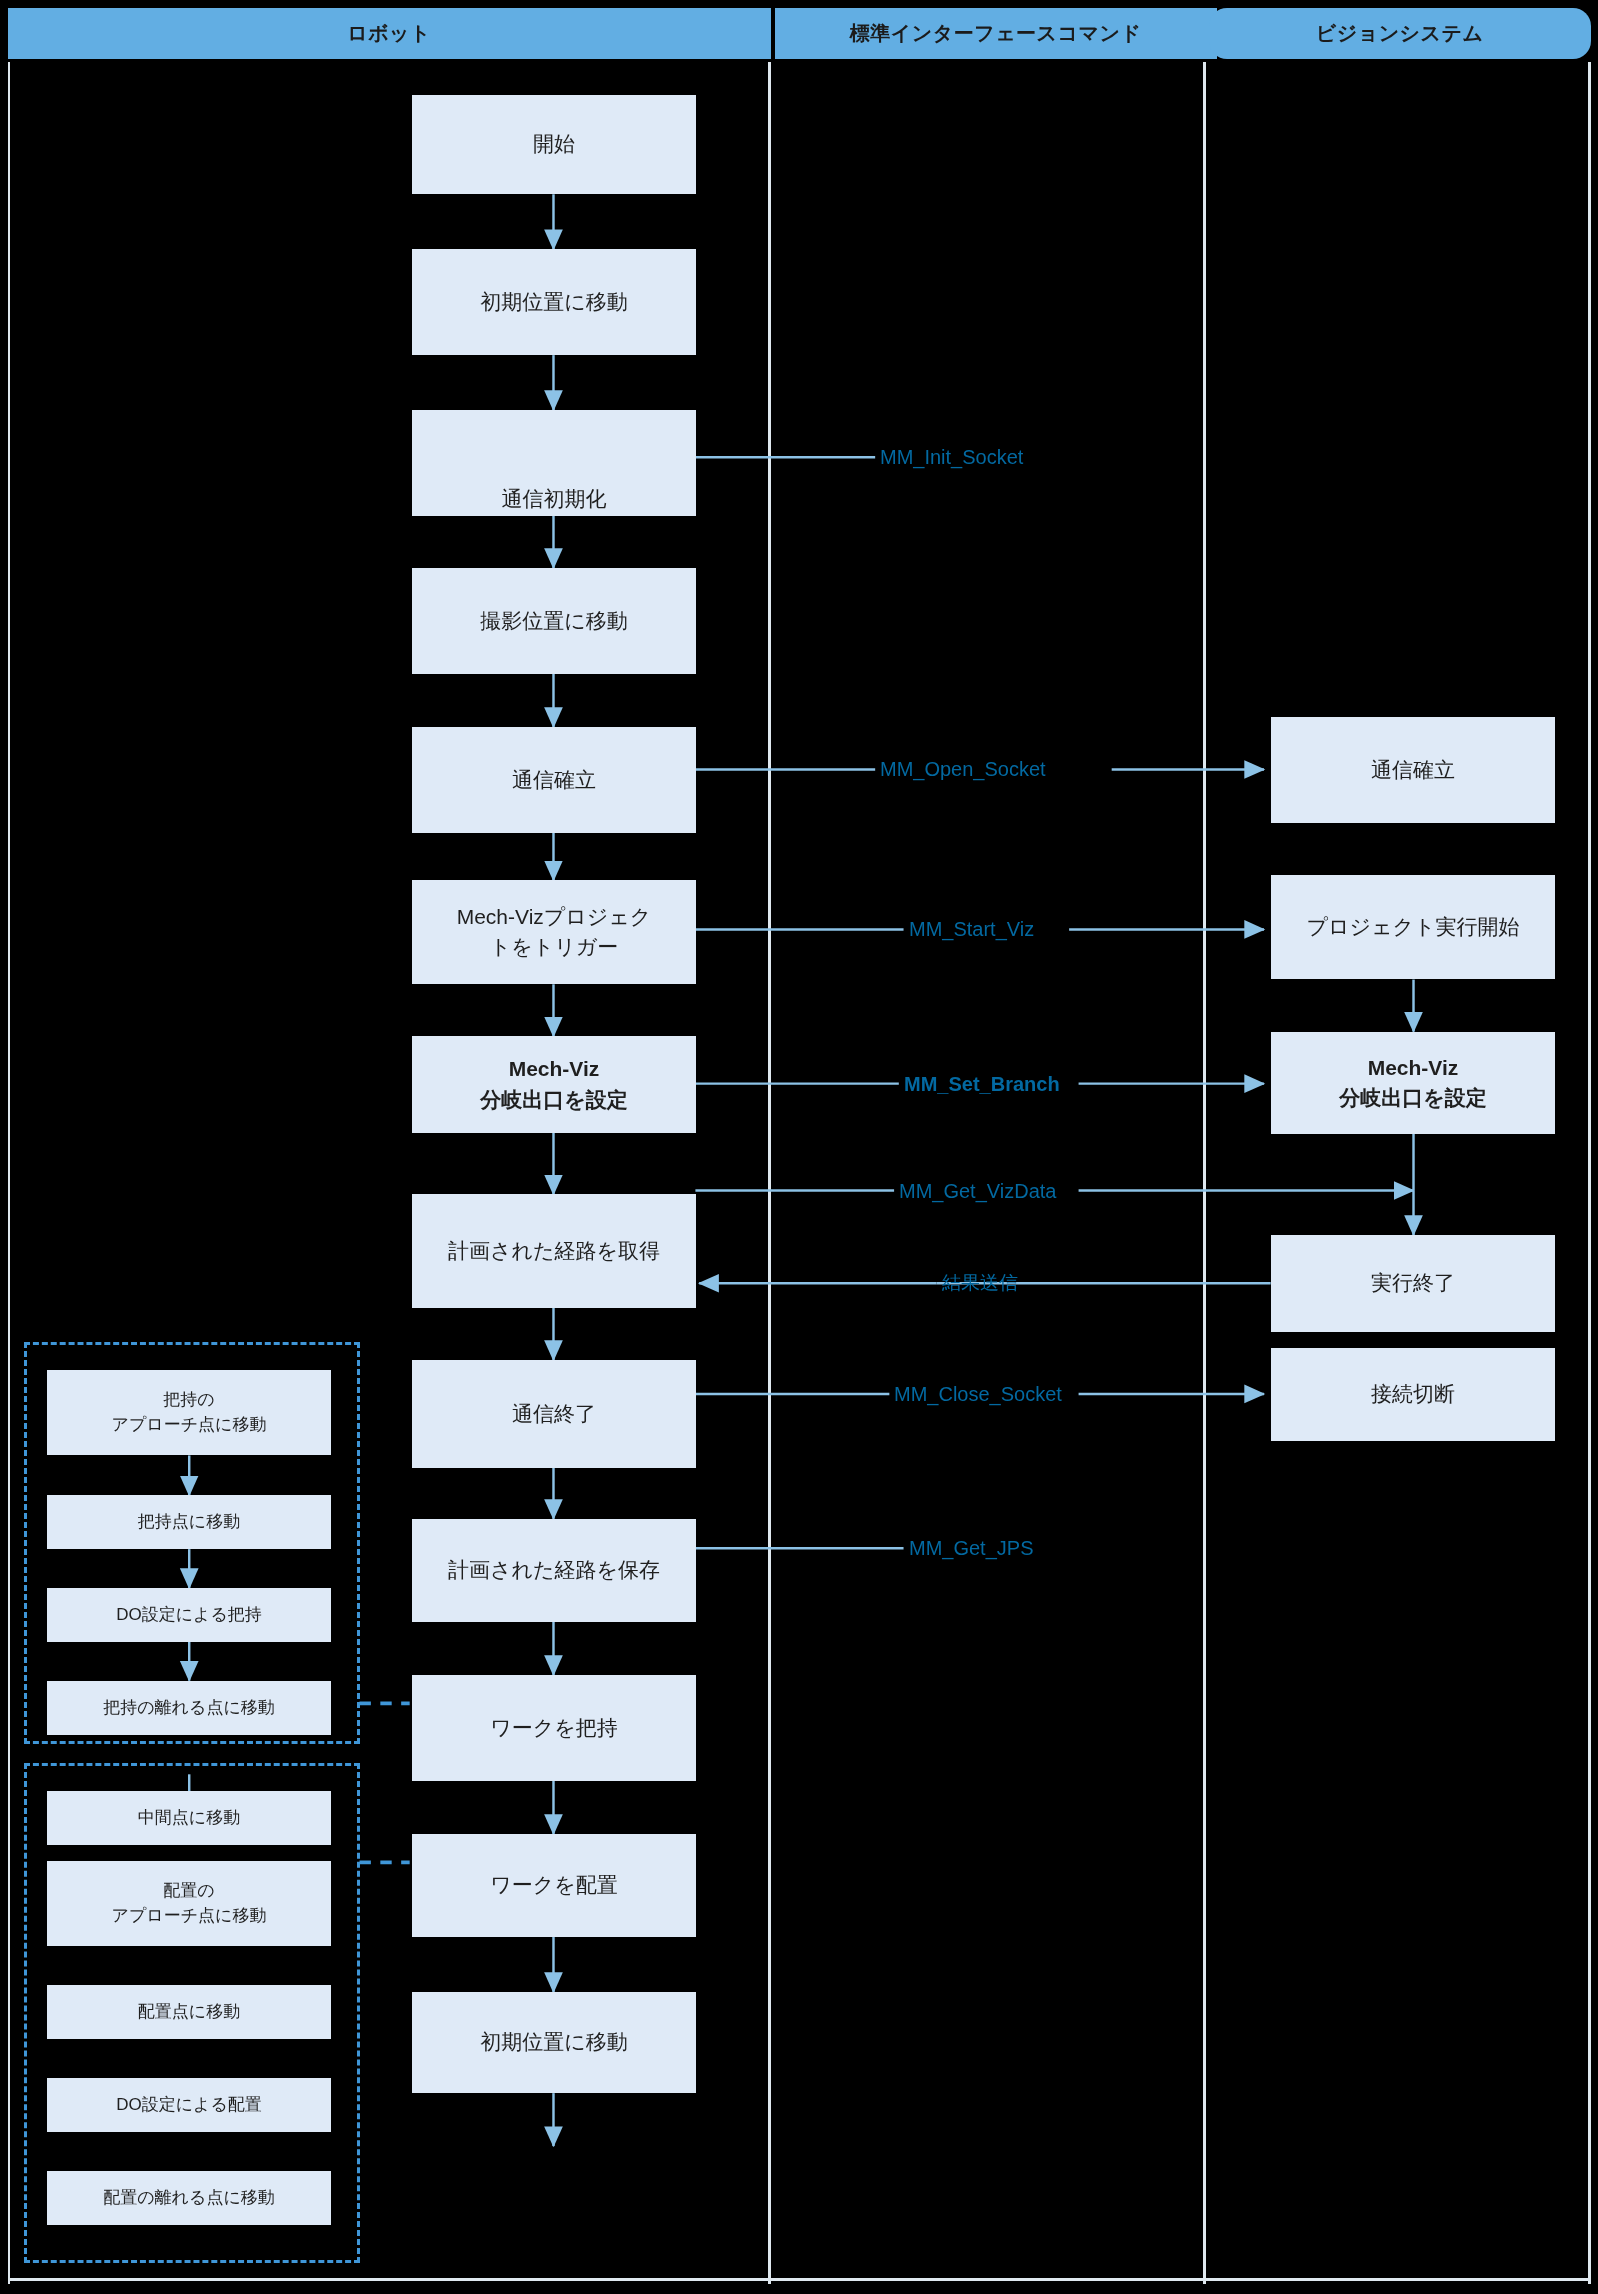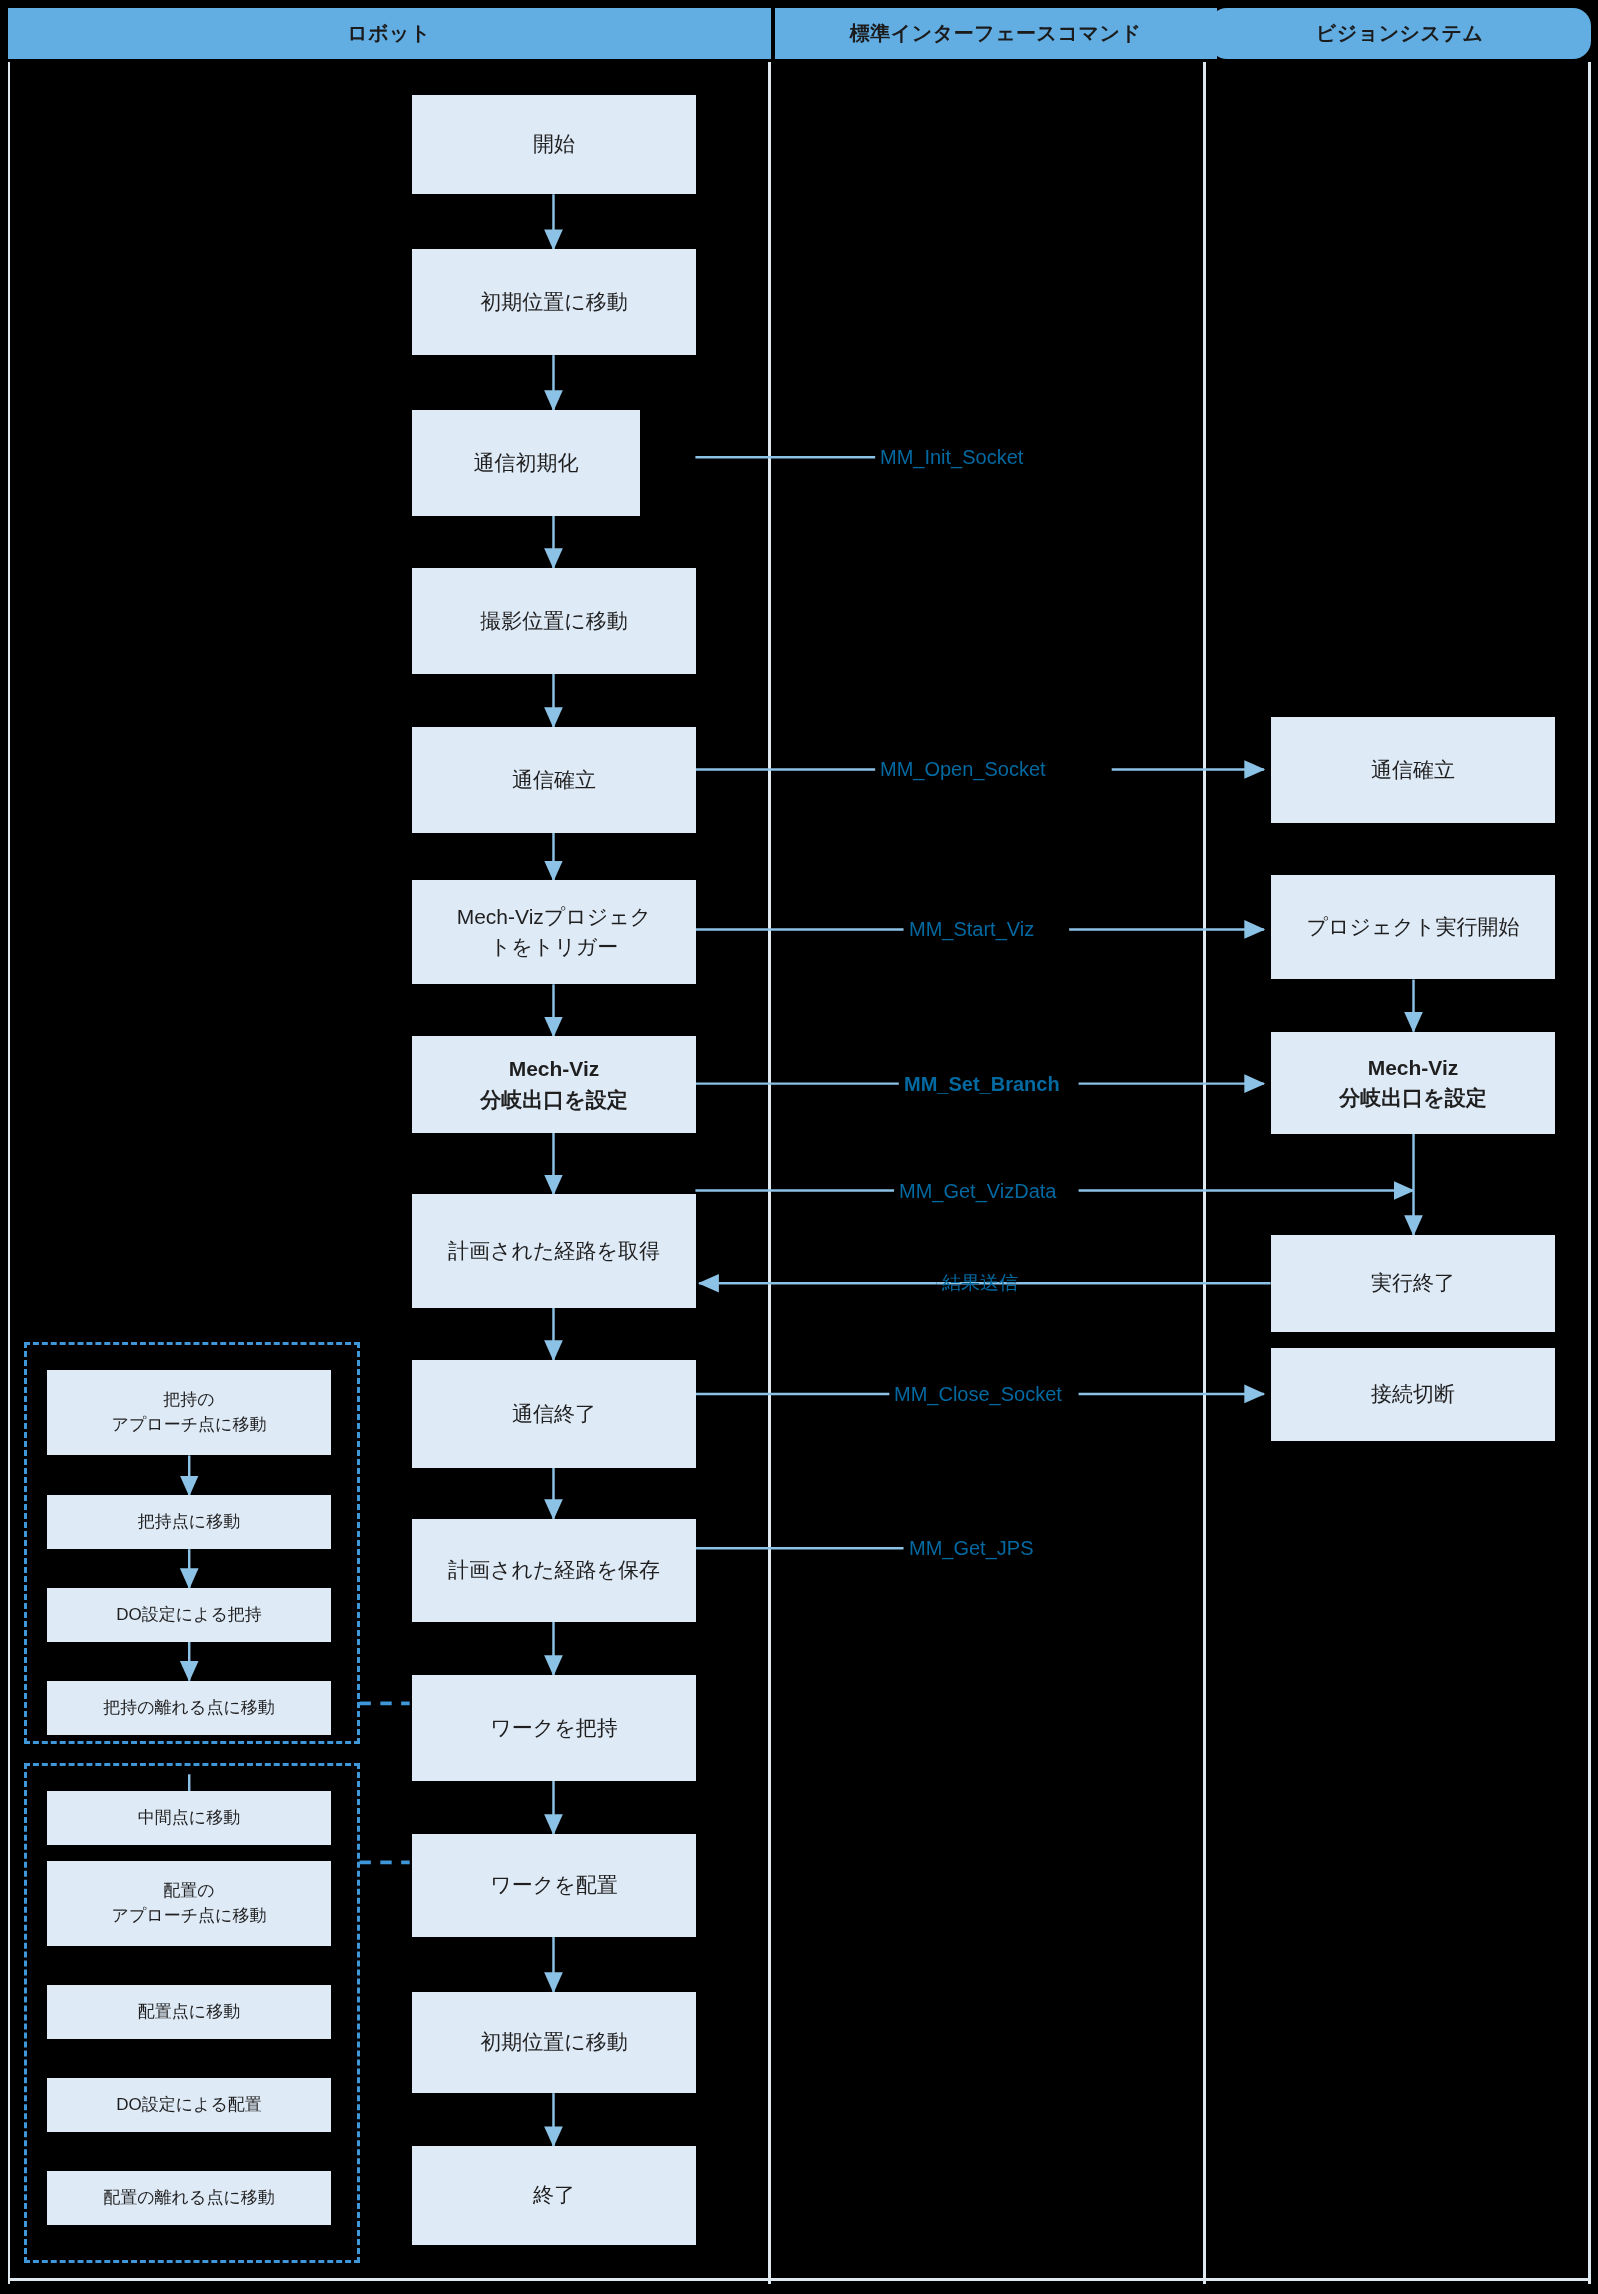--- a/index.html
+++ b/index.html
@@ -130,21 +130,21 @@
   </svg>
 
   <div class="node" style="left:412px;top:95px;width:284px;height:99px;">
     <span class="ln">開始</span>
   </div>
 
   <div class="node" style="left:412px;top:249px;width:284px;height:106px;">
     <span class="ln">初期位置に移動</span>
   </div>
 
-  <div class="node" style="left:412px;top:410px;width:228px;height:106px;">
+  <div class="node" style="left:412px;top:410px;width:284px;height:106px;justify-content:flex-end;">
     <span class="ln">通信初期化</span>
   </div>
 
   <div class="node" style="left:412px;top:568px;width:284px;height:106px;">
     <span class="ln">撮影位置に移動</span>
   </div>
 
   <div class="node" style="left:412px;top:727px;width:284px;height:106px;">
     <span class="ln">通信確立</span>
   </div>
@@ -176,23 +176,20 @@
   </div>
 
   <div class="node" style="left:412px;top:1834px;width:284px;height:103px;">
     <span class="ln">ワークを配置</span>
   </div>
 
   <div class="node" style="left:412px;top:1992px;width:284px;height:101px;">
     <span class="ln">初期位置に移動</span>
   </div>
 
-  <div class="node" style="left:412px;top:2146px;width:284px;height:99px;">
-    <span class="ln">終了</span>
-  </div>
 
   <div class="node" style="left:1271px;top:717px;width:284px;height:106px;">
     <span class="ln">通信確立</span>
   </div>
 
   <div class="node" style="left:1271px;top:875px;width:284px;height:104px;">
     <span class="ln">プロジェクト実行開始</span>
   </div>
 
   <div class="node bold" style="left:1271px;top:1032px;width:284px;height:102px;">

